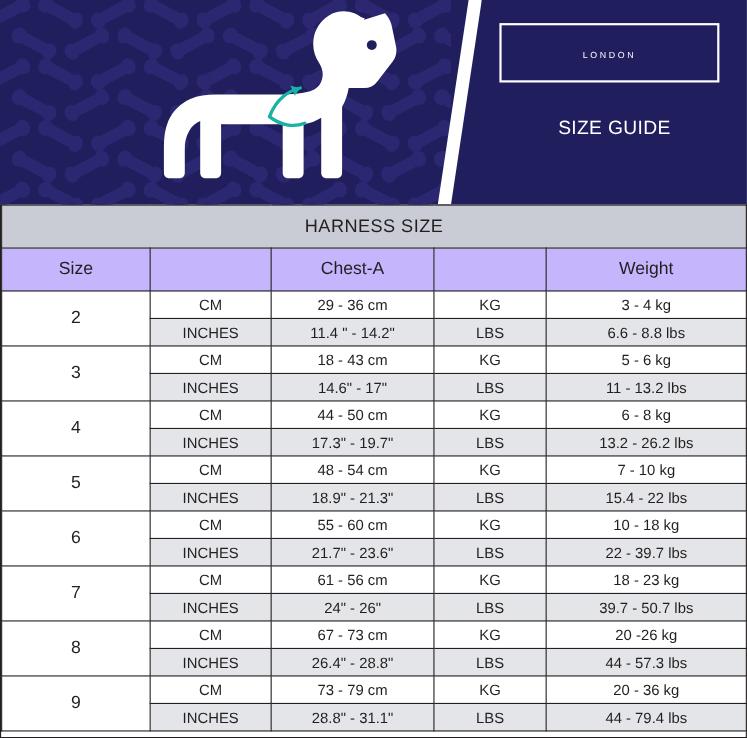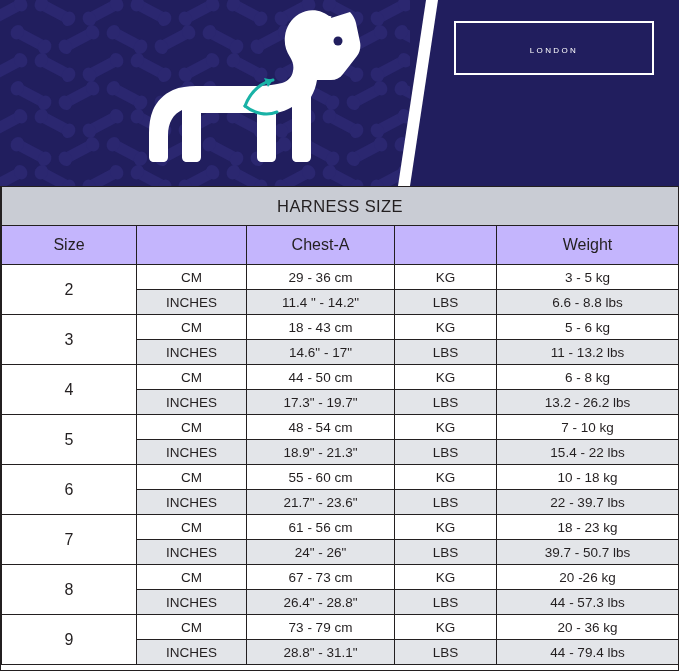--- a/index.html
+++ b/index.html
@@ -255,20 +255,21 @@
       <svg width="40" height="186" viewBox="0 0 40 186" xmlns="http://www.w3.org/2000/svg">
         <polygon points="28,0 40,0 12,186 0,186" fill="#ffffff"></polygon>
       </svg>
     </div>
 
     <div class="right-head">
       <div class="brand-box">
         <div class="brand-sub">LONDON</div>
       </div>
       <div class="guide-title">
+        <div>SIZE GUIDE</div>
       </div>
     </div>
   </div>
 
   <div class="table-area">
     <table class="size-table">
       <colgroup>
         <col class="col-size">
           <col class="col-unit">
           <col class="col-chest">
@@ -284,21 +285,21 @@
             <td class="hdr"></td>
             <td class="hdr">Chest-A</td>
             <td class="hdr"></td>
             <td class="hdr">Weight</td>
           </tr>
           <tr class="row-plain">
             <td class="size-cell" rowspan="2">2</td>
             <td>CM</td>
             <td>29 - 36 cm</td>
             <td>KG</td>
-            <td>3 - 5 kg</td>
+            <td>3 - 4 kg</td>
           </tr>
           <tr class="row-alt">
             <td>INCHES</td>
             <td>11.4 " - 14.2"</td>
             <td>LBS</td>
             <td>6.6 - 8.8 lbs</td>
           </tr>
           <tr class="row-plain">
             <td class="size-cell" rowspan="2">3</td>
             <td>CM</td>

